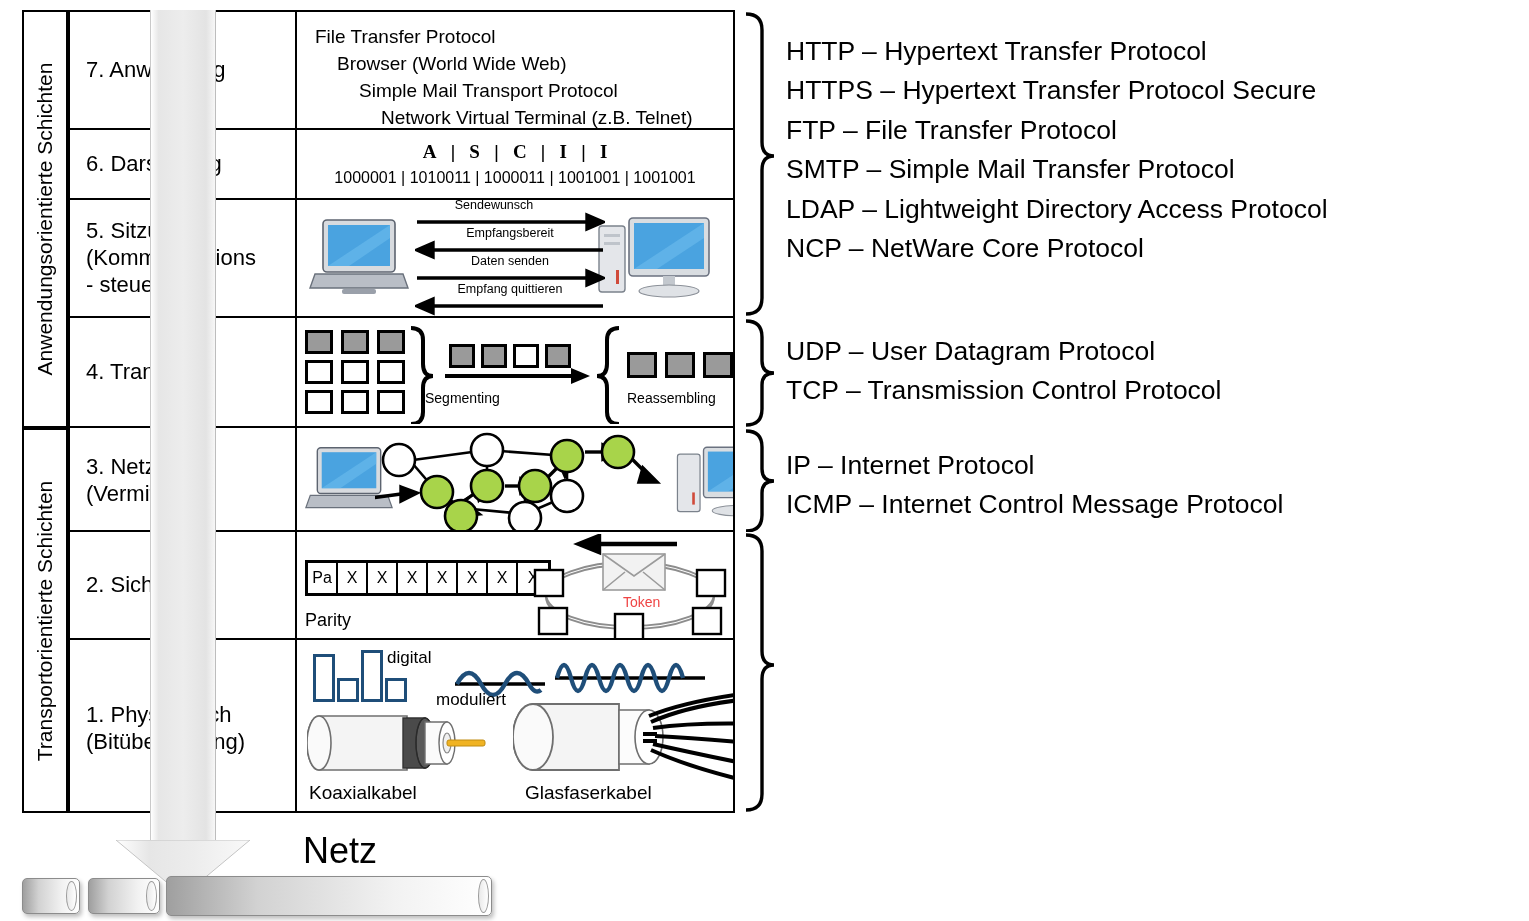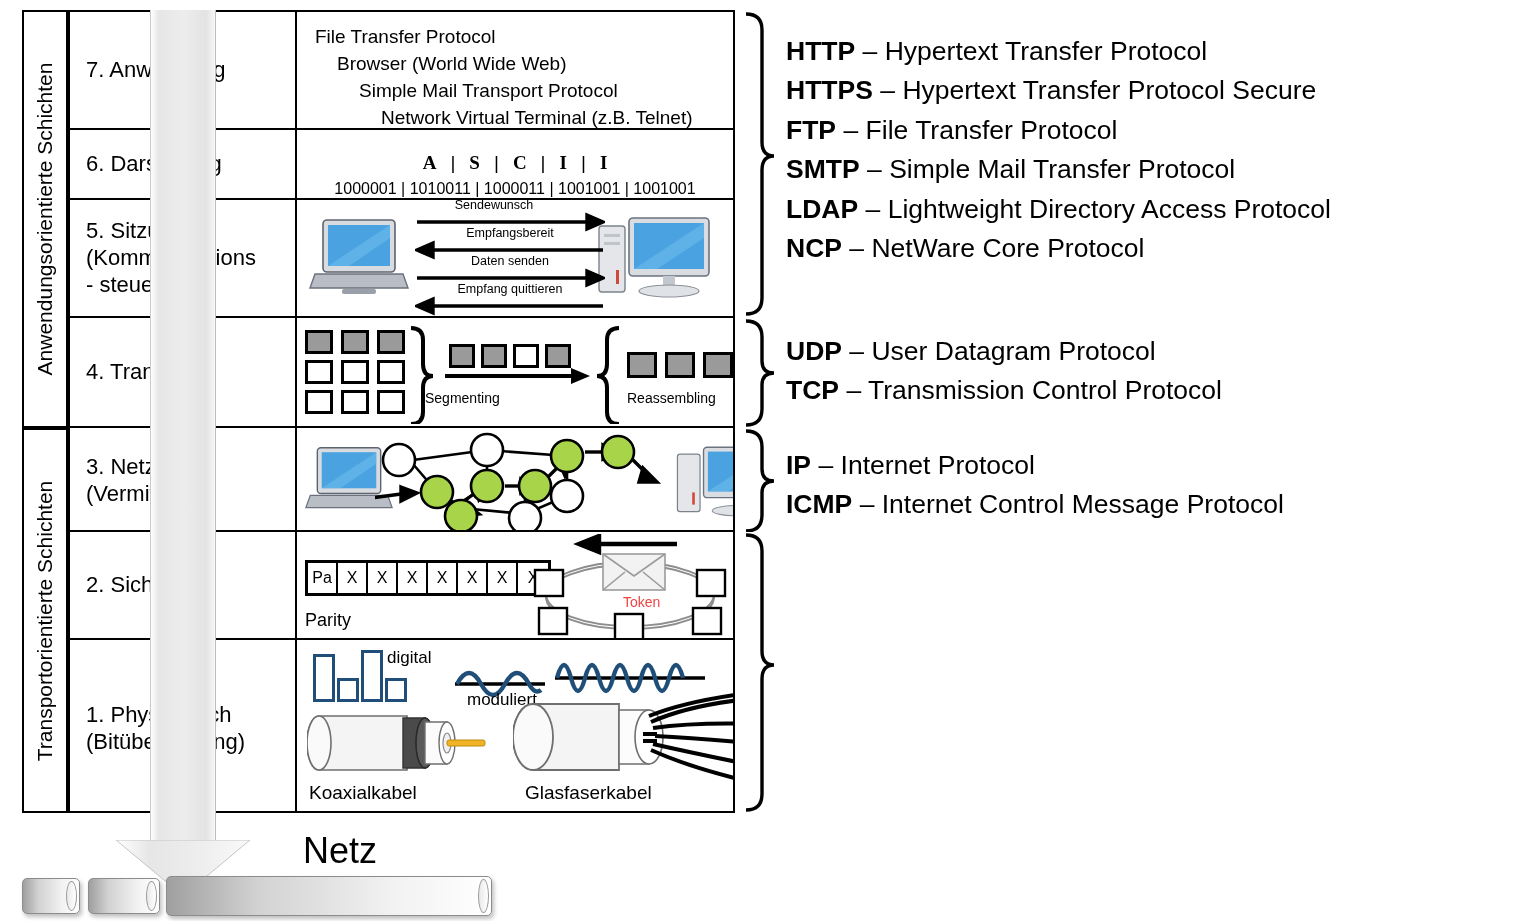--- a/index.html
+++ b/index.html
@@ -51,21 +51,21 @@
     pointer-events: none;
   }
 
   
   .l7 { padding: 12px 0 0 18px; font-size: 19px; line-height: 1.42; color: #000; }
   .l7 div:nth-child(2) { padding-left: 22px; }
   .l7 div:nth-child(3) { padding-left: 44px; }
   .l7 div:nth-child(4) { padding-left: 66px; }
 
   
-  .l6 { display:flex; flex-direction:column; justify-content:flex-end; height:100%; }
+  .l6 { display:flex; flex-direction:column; justify-content:center; height:100%; }
   .l6-chars {
     font-family: "Liberation Serif", serif; font-weight: bold;
     font-size: 19px; text-align: center; letter-spacing: 0px; color:#000;
     margin-bottom: 6px;
   }
   .l6-chars span.sep { font-weight: normal; font-family:"Liberation Sans",sans-serif; padding: 0 14px; }
   .l6-bits { font-size: 16px; text-align: center; color: #000; }
 
   
   .laptop { position: absolute; }
@@ -96,21 +96,21 @@
   .token-lbl { position:absolute; font-size:14px; color:#ef4444; }
 
   
   .bar1 { position:absolute; border:3px solid #1f4e79; background:#fff; }
   .cable-cap { position:absolute; font-size:19px; color:#000; white-space:nowrap; }
   .sig-lbl { position:absolute; font-size:17px; color:#000; white-space:nowrap; }
 
   
   .proto-group { position: absolute; }
   .proto-line { font-size: 26.5px; line-height: 1.49; color:#000; white-space: nowrap; }
-  .proto-line b { font-weight: bold; }
+  .proto-line b { font-weight: normal; }
   .brace { position:absolute; }
 
   
   .netz-label {
     position:absolute; left: 303px; top: 830px;
     font-size: 36px; color:#000;
   }
   .netseg {
     position:absolute; border:1px solid #8c8c8c; border-radius:5px;
     background: linear-gradient(to right,#9f9f9f 0%,#d2d2d2 28%,#f2f2f2 70%,#ffffff 100%);
@@ -364,21 +364,21 @@
         <div class="bar1" style="left:16px;top:14px;width:22px;height:48px;"></div>
         <div class="bar1" style="left:40px;top:38px;width:22px;height:24px;"></div>
         <div class="bar1" style="left:64px;top:10px;width:22px;height:52px;"></div>
         <div class="bar1" style="left:88px;top:38px;width:22px;height:24px;"></div>
         <div class="sig-lbl" style="left:90px;top:8px;">digital</div>
 
         <svg style="position:absolute;left:158px;top:16px;" width="90" height="42" viewBox="0 0 90 42">
           <line x1="0" y1="28" x2="90" y2="28" stroke="#000" stroke-width="3.4"></line>
           <path d="M2 28 q12 -22 24 0 q12 22 24 0 q12 -22 24 0 q6 11 12 6" fill="none" stroke="#1f4e79" stroke-width="4.4"></path>
         </svg>
-        <div class="sig-lbl" style="left:170px;top:50px;">moduliert</div>
+        <div class="sig-lbl" style="left:139px;top:50px;">moduliert</div>
         <svg style="position:absolute;left:258px;top:8px;" width="150" height="54" viewBox="0 0 150 54">
           <line x1="0" y1="30" x2="150" y2="30" stroke="#000" stroke-width="3.4"></line>
           <path d="M2 30 q7 -26 14 0 q7 26 14 0 q7 -26 14 0 q7 26 14 0 q7 -26 14 0 q7 26 14 0 q7 -26 14 0 q7 26 14 0 q7 -26 14 0" fill="none" stroke="#1f4e79" stroke-width="4.4"></path>
         </svg>
 
         <svg style="position:absolute;left:10px;top:66px;" width="180" height="74" viewBox="0 0 180 74">
           <path d="M12 10 h88 v54 h-88 a12 27 0 0 1 0 -54 z" fill="#f4f4f4" stroke="#6f6f6f" stroke-width="1.6"></path>
           <ellipse cx="12" cy="37" rx="12" ry="27" fill="#fafafa" stroke="#6f6f6f" stroke-width="1.6"></ellipse>
           <path d="M96 12 h22 v50 h-22 z" fill="#4a4a4a" stroke="#333" stroke-width="1.4"></path>
           <ellipse cx="118" cy="37" rx="9" ry="25" fill="#5a5a5a" stroke="#333" stroke-width="1.4"></ellipse>

